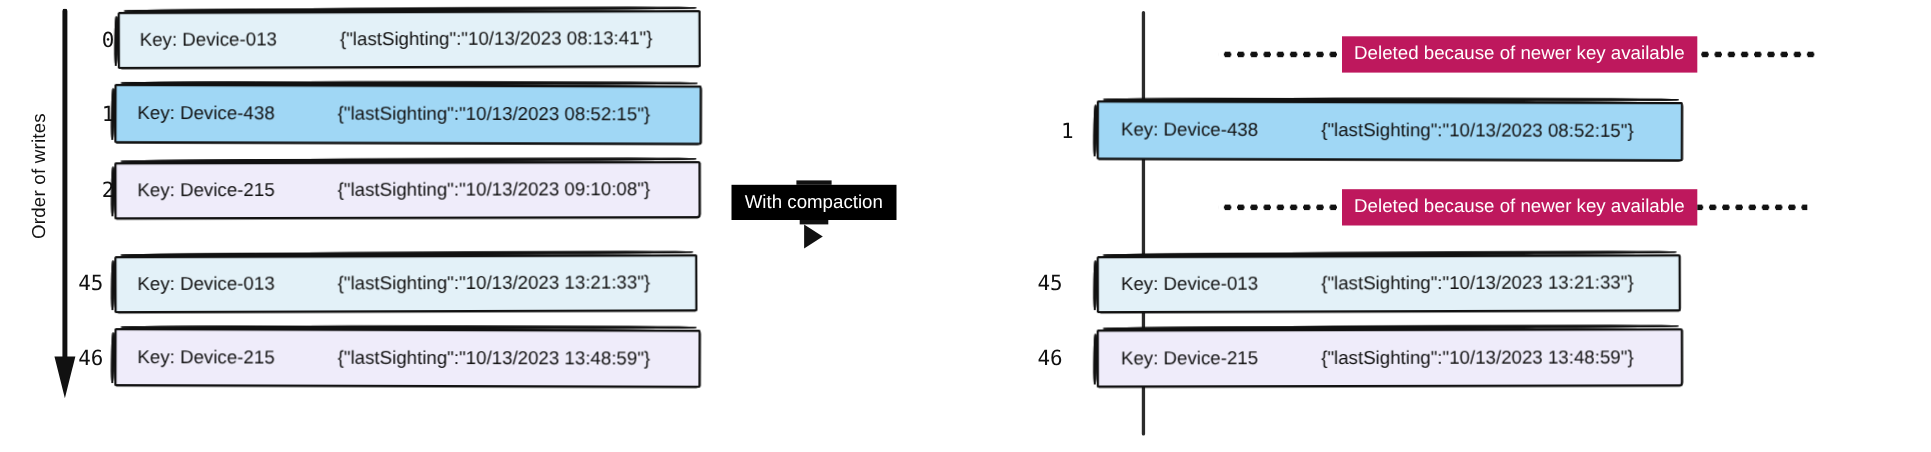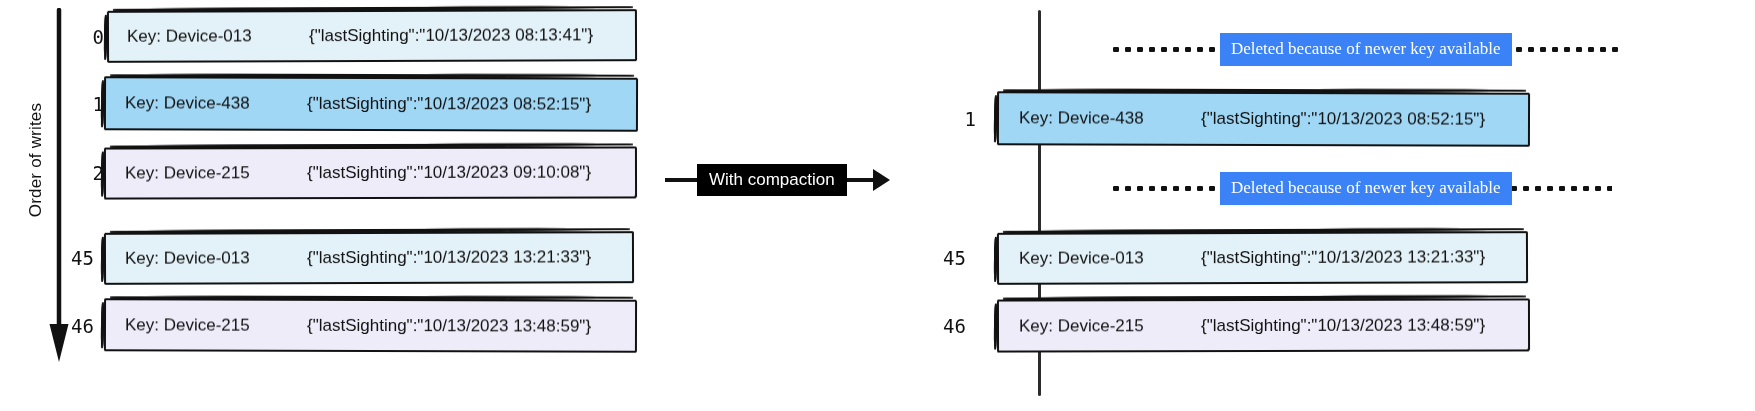--- a/index.html
+++ b/index.html
@@ -57,43 +57,43 @@
   .rec::after{
     content:"";position:absolute;left:4px;right:2px;top:-5px;height:2.5px;
     background:#111;border-radius:40%;
     transform:rotate(-0.12deg);
   }
 
   
   .divider{position:absolute;width:3px;background:#2b2b2b;border-radius:2px;}
 
   
-  .comp-wrap{position:absolute;display:flex;align-items:center;}
+  .comp-wrap{position:absolute;display:flex;align-items:center;flex-direction:column;}
   .comp-line{height:4px;background:#111;}
   .comp-chip{
     background:#000;color:#fff;font-size:17px;
     padding:7px 12px 8px;white-space:nowrap;line-height:1;
   }
   .comp-arrowline{height:4px;background:#111;}
   .comp-head{
     width:0;height:0;border-top:11px solid transparent;
     border-bottom:11px solid transparent;border-left:17px solid #111;
   }
 
   
   .del-wrap{position:absolute;display:flex;align-items:center;}
   .del-dots{
     height:5px;
     background-image:radial-gradient(circle, #111 48%, rgba(0,0,0,0) 52%);
     background-size:12px 5px;background-repeat:repeat-x;
     background-position:center;
   }
   .del-chip{
-    background:#3b82f6;color:#fff;font-size:17px;
-    padding:6px 11px 7px;white-space:nowrap;line-height:1.15;font-family:Liberation Serif, serif;
+    background:#be185d;color:#fff;font-size:17px;
+    padding:6px 11px 7px;white-space:nowrap;line-height:1.15;
   }
 </style>
 </head>
 <body>
 
 <div class="stage">
 
   <div>
 
     <div class="axis-label">Order of writes</div>

